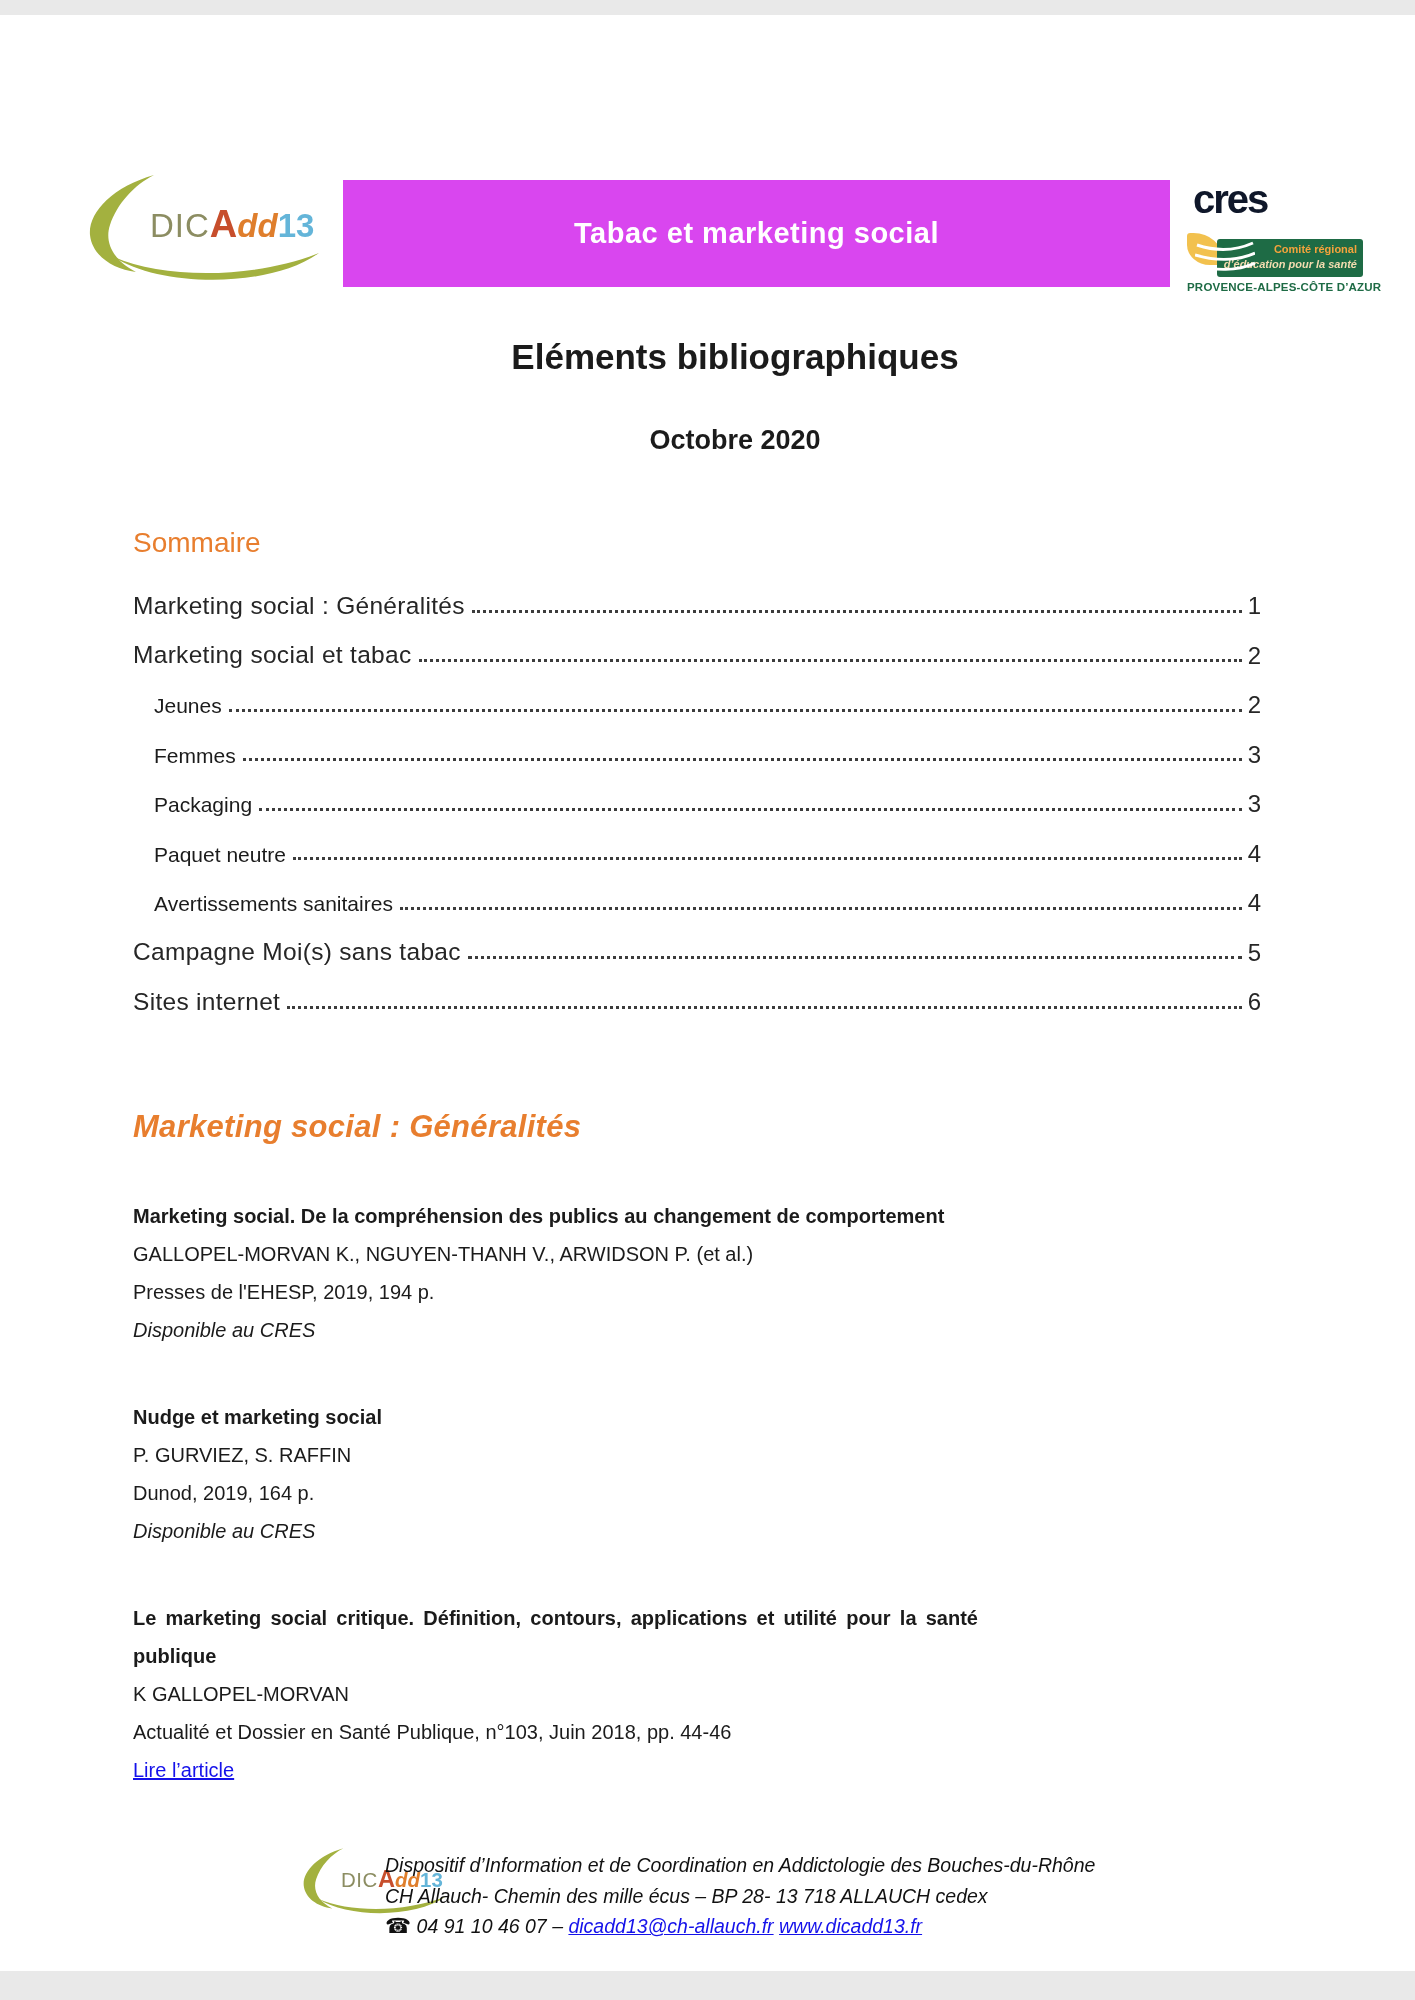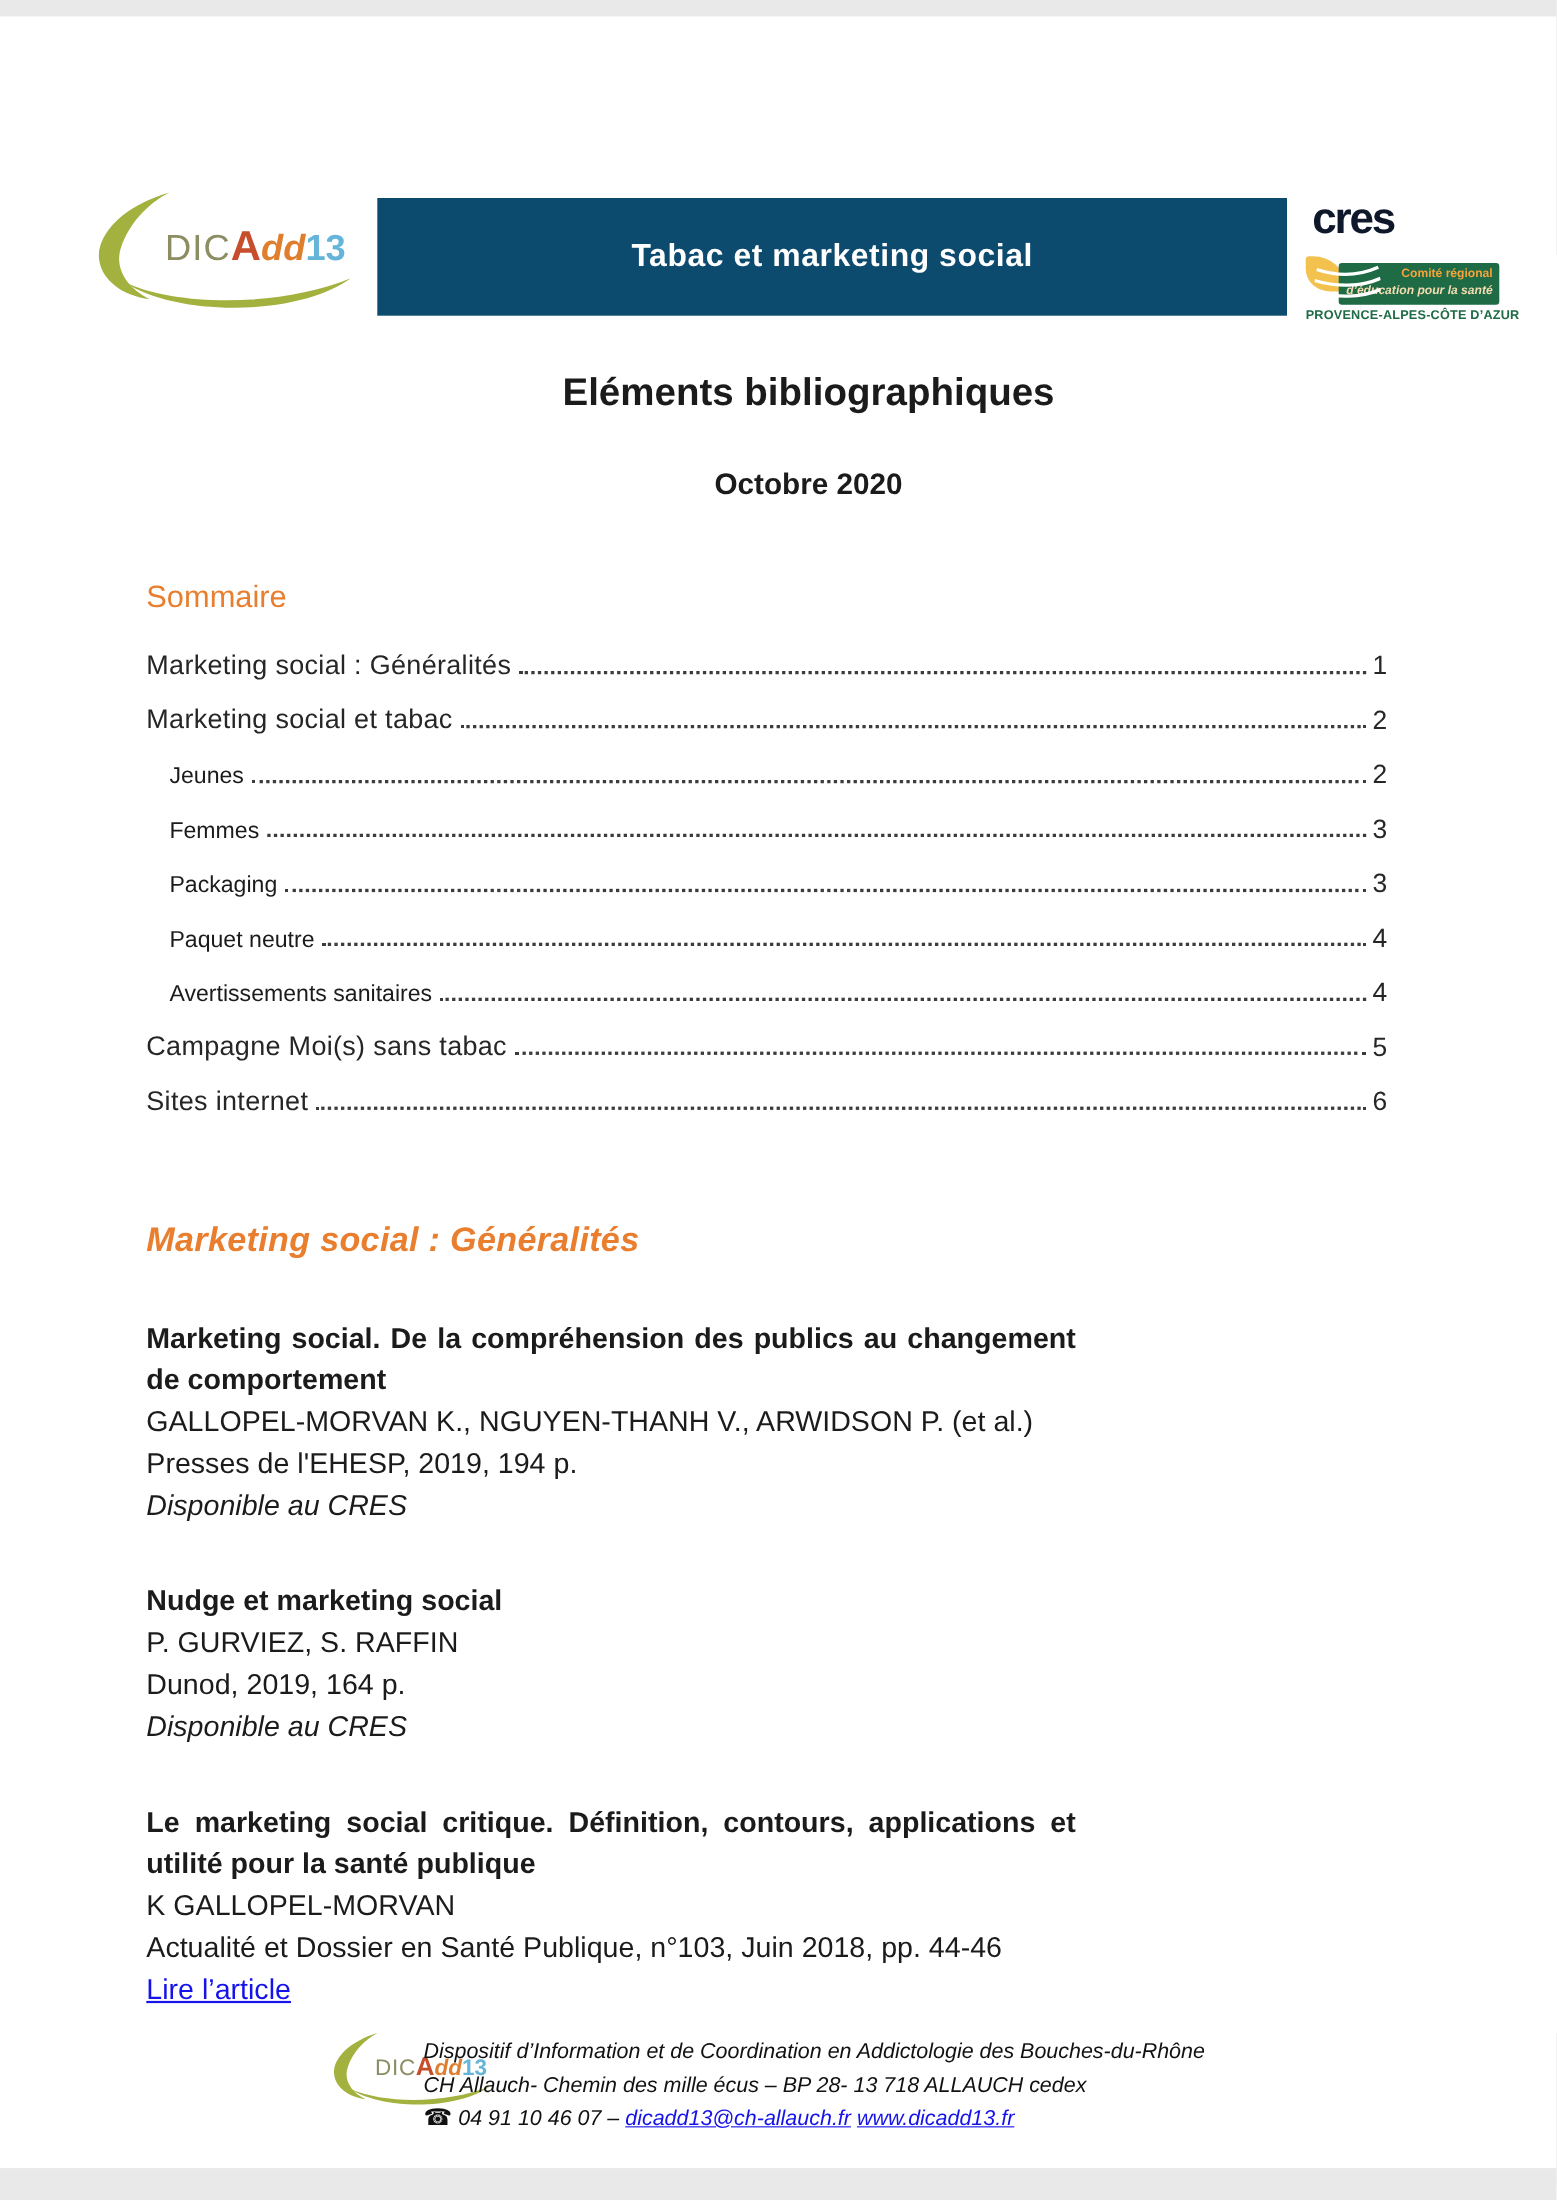--- a/index.html
+++ b/index.html
@@ -10,21 +10,21 @@
   .dicadd-logo{position:absolute;width:250px;height:110px;}
   .dicadd-logo.header{left:84px;top:158px;}
   .dicadd-logo .swoosh{position:absolute;left:0;top:0;width:250px;height:110px;}
   .dicadd-text{position:absolute;left:66px;top:30px;font-size:33px;white-space:nowrap;
                font-family:"Liberation Sans",sans-serif;}
   .dicadd-text .p0{color:#8c8d62;letter-spacing:1px;}
   .dicadd-text .p1{color:#c74e2c;font-weight:bold;font-size:38px;}
   .dicadd-text .p2{color:#df7e2c;font-style:italic;font-weight:bold;}
   .dicadd-text .p3{color:#64b5d9;font-weight:bold;}
 
-  .banner{position:absolute;left:343px;top:165px;width:827px;height:107px;background:#0c4a6e;
+  .banner{position:absolute;left:343px;top:165px;width:827px;height:107px;background:#d946ef;
           display:flex;align-items:center;justify-content:center;}
   .banner-title{color:#ffffff;font-size:29px;font-weight:bold;letter-spacing:.5px;}
 
   .cres-logo{position:absolute;left:1187px;top:178px;width:176px;height:104px;font-family:"Liberation Sans",sans-serif;}
   .cres-word{position:absolute;left:6px;top:-14px;font-size:40px;font-weight:bold;color:#0f172a;
              letter-spacing:-2px;line-height:1;}
   .cres-sun{position:absolute;left:0px;top:40px;width:36px;height:32px;background:#f2c14e;
             border-radius:10% 90% 20% 70%;}
   .cres-band{position:absolute;left:30px;top:46px;right:0;height:38px;background:#1e6b45;
              border-radius:3px;text-align:right;padding:3px 6px 0 0;box-sizing:border-box;}
@@ -46,21 +46,21 @@
   .toc-row{display:flex;align-items:flex-end;height:49.5px;}
   .toc-row .label{line-height:1.05;padding-bottom:2px;white-space:nowrap;}
   .toc-row.lvl1 .label{font-size:24.5px;letter-spacing:.3px;color:#262626;}
   .toc-row.lvl2 .label{font-size:21px;padding-left:21px;color:#1b1b1b;}
   .toc-row .leader{flex:1;height:0;border-bottom:3px dotted #3c3c3c;margin:0 6px 8px 7px;}
   .toc-row .pageno{font-size:24px;line-height:1.05;padding-bottom:2px;color:#262626;}
 
   
   .section-heading{position:absolute;left:133px;top:1094px;color:#e87e2e;
                    font-size:31px;font-weight:bold;font-style:italic;letter-spacing:.3px;}
-  .bib{position:absolute;left:133px;top:1182px;width:845px;font-size:26px;}
+  .bib{position:absolute;left:133px;top:1182px;width:845px;font-size:20px;}
   .bib-entry{margin-bottom:49px;}
   .bib-title{font-weight:bold;text-align:justify;line-height:38px;}
   .bib-line{line-height:38px;}
   .bib-avail{font-style:italic;line-height:38px;}
   .bib-link{color:#1512ea;text-decoration:underline;line-height:38px;display:inline-block;}
 
   
   .footer-logo-wrap{position:absolute;left:300px;top:1832px;transform:scale(0.62);transform-origin:top left;}
   .footer-text{position:absolute;left:385px;top:1835px;font-size:19.5px;font-style:italic;
                line-height:30.5px;color:#111;}

